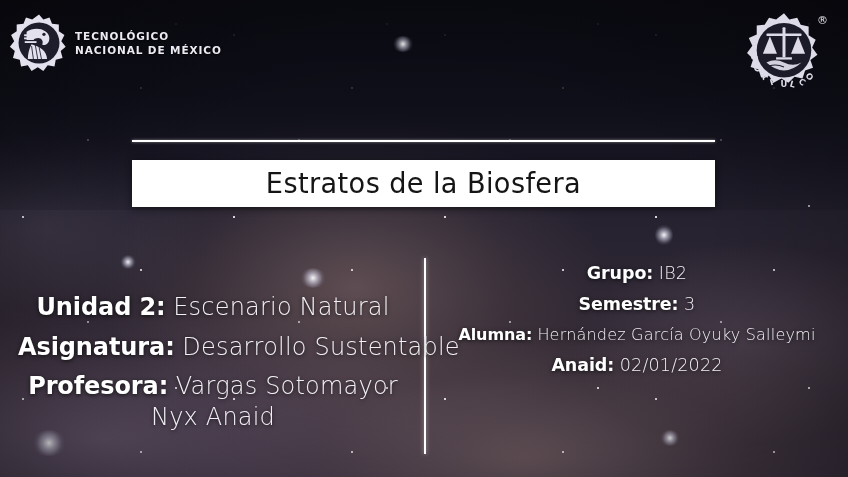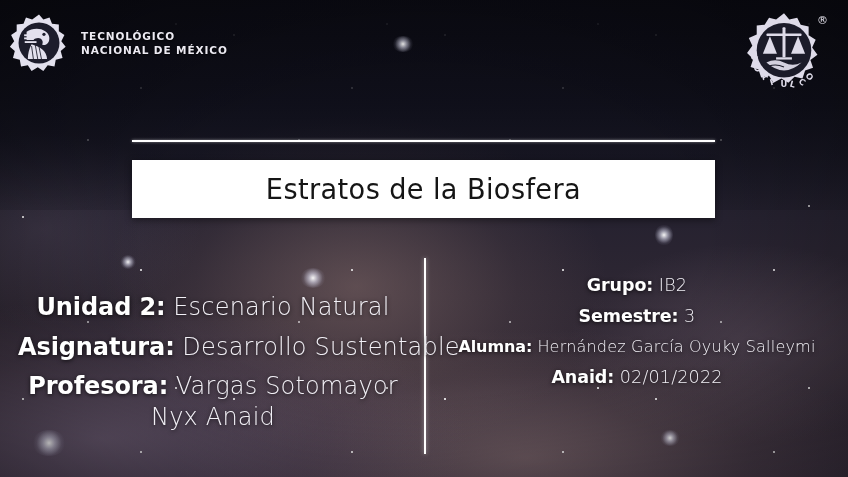--- a/index.html
+++ b/index.html
@@ -80,21 +80,21 @@
   .glow-star {
     position: absolute;
     border-radius: 50%;
     background: radial-gradient(circle, rgba(255,255,255,0.95) 0%, rgba(235,235,255,0.55) 28%, rgba(200,200,230,0.12) 58%, rgba(0,0,0,0) 74%);
     pointer-events: none;
   }
 
   
   .logo-tecnm {
     position: absolute; left: 8px; top: 12px;
-    display: flex; align-items: center; gap: 11px;
+    display: flex; align-items: center; gap: 5px;
   }
   .logo-tecnm svg { display: block; }
   .tecnm-words {
     color: #eceaf2;
     font-family: "DejaVu Sans", sans-serif;
     font-size: 10.5px;
     font-weight: 700;
     letter-spacing: 0.9px;
     line-height: 1.35;
     text-shadow: 0 1px 2px rgba(0,0,0,0.7);
@@ -131,21 +131,21 @@
     position: absolute;
     left: 132px; width: 583px; top: 140px; height: 2px;
     background: #ffffff;
     box-shadow: 0 0 3px rgba(255,255,255,0.55);
   }
 
   
   .banner {
     position: absolute;
     left: 132px; top: 160px;
-    width: 583px; height: 58px;
+    width: 583px; height: 47px;
     background: #ffffff;
     display: flex; align-items: center; justify-content: center;
     box-shadow: 0 2px 7px rgba(0,0,0,0.45);
   }
   .banner-text {
     color: #151515;
     font-family: "DejaVu Sans", sans-serif;
     font-size: 28px;
     font-weight: 400;
     letter-spacing: 0.4px;
@@ -162,21 +162,21 @@
   }
 
   
   .col {
     position: absolute;
     color: #ffffff;
     font-family: "DejaVu Sans", sans-serif;
     text-align: center;
   }
   .col-left  { left: 18px;  top: 292px; width: 390px; }
-  .col-right { left: 440px; top: 274px; width: 394px; }
+  .col-right { left: 440px; top: 262px; width: 394px; }
 
   .info-row {
     line-height: 1.28;
     margin-bottom: 9px;
     text-shadow: 0 1px 4px rgba(0,0,0,0.75);
     white-space: nowrap;
   }
   .col-left .info-row  { font-size: 24px; }
   .col-right .info-row { font-size: 17.5px; }
   .col-right .info-row.wide { font-size: 16px; }

